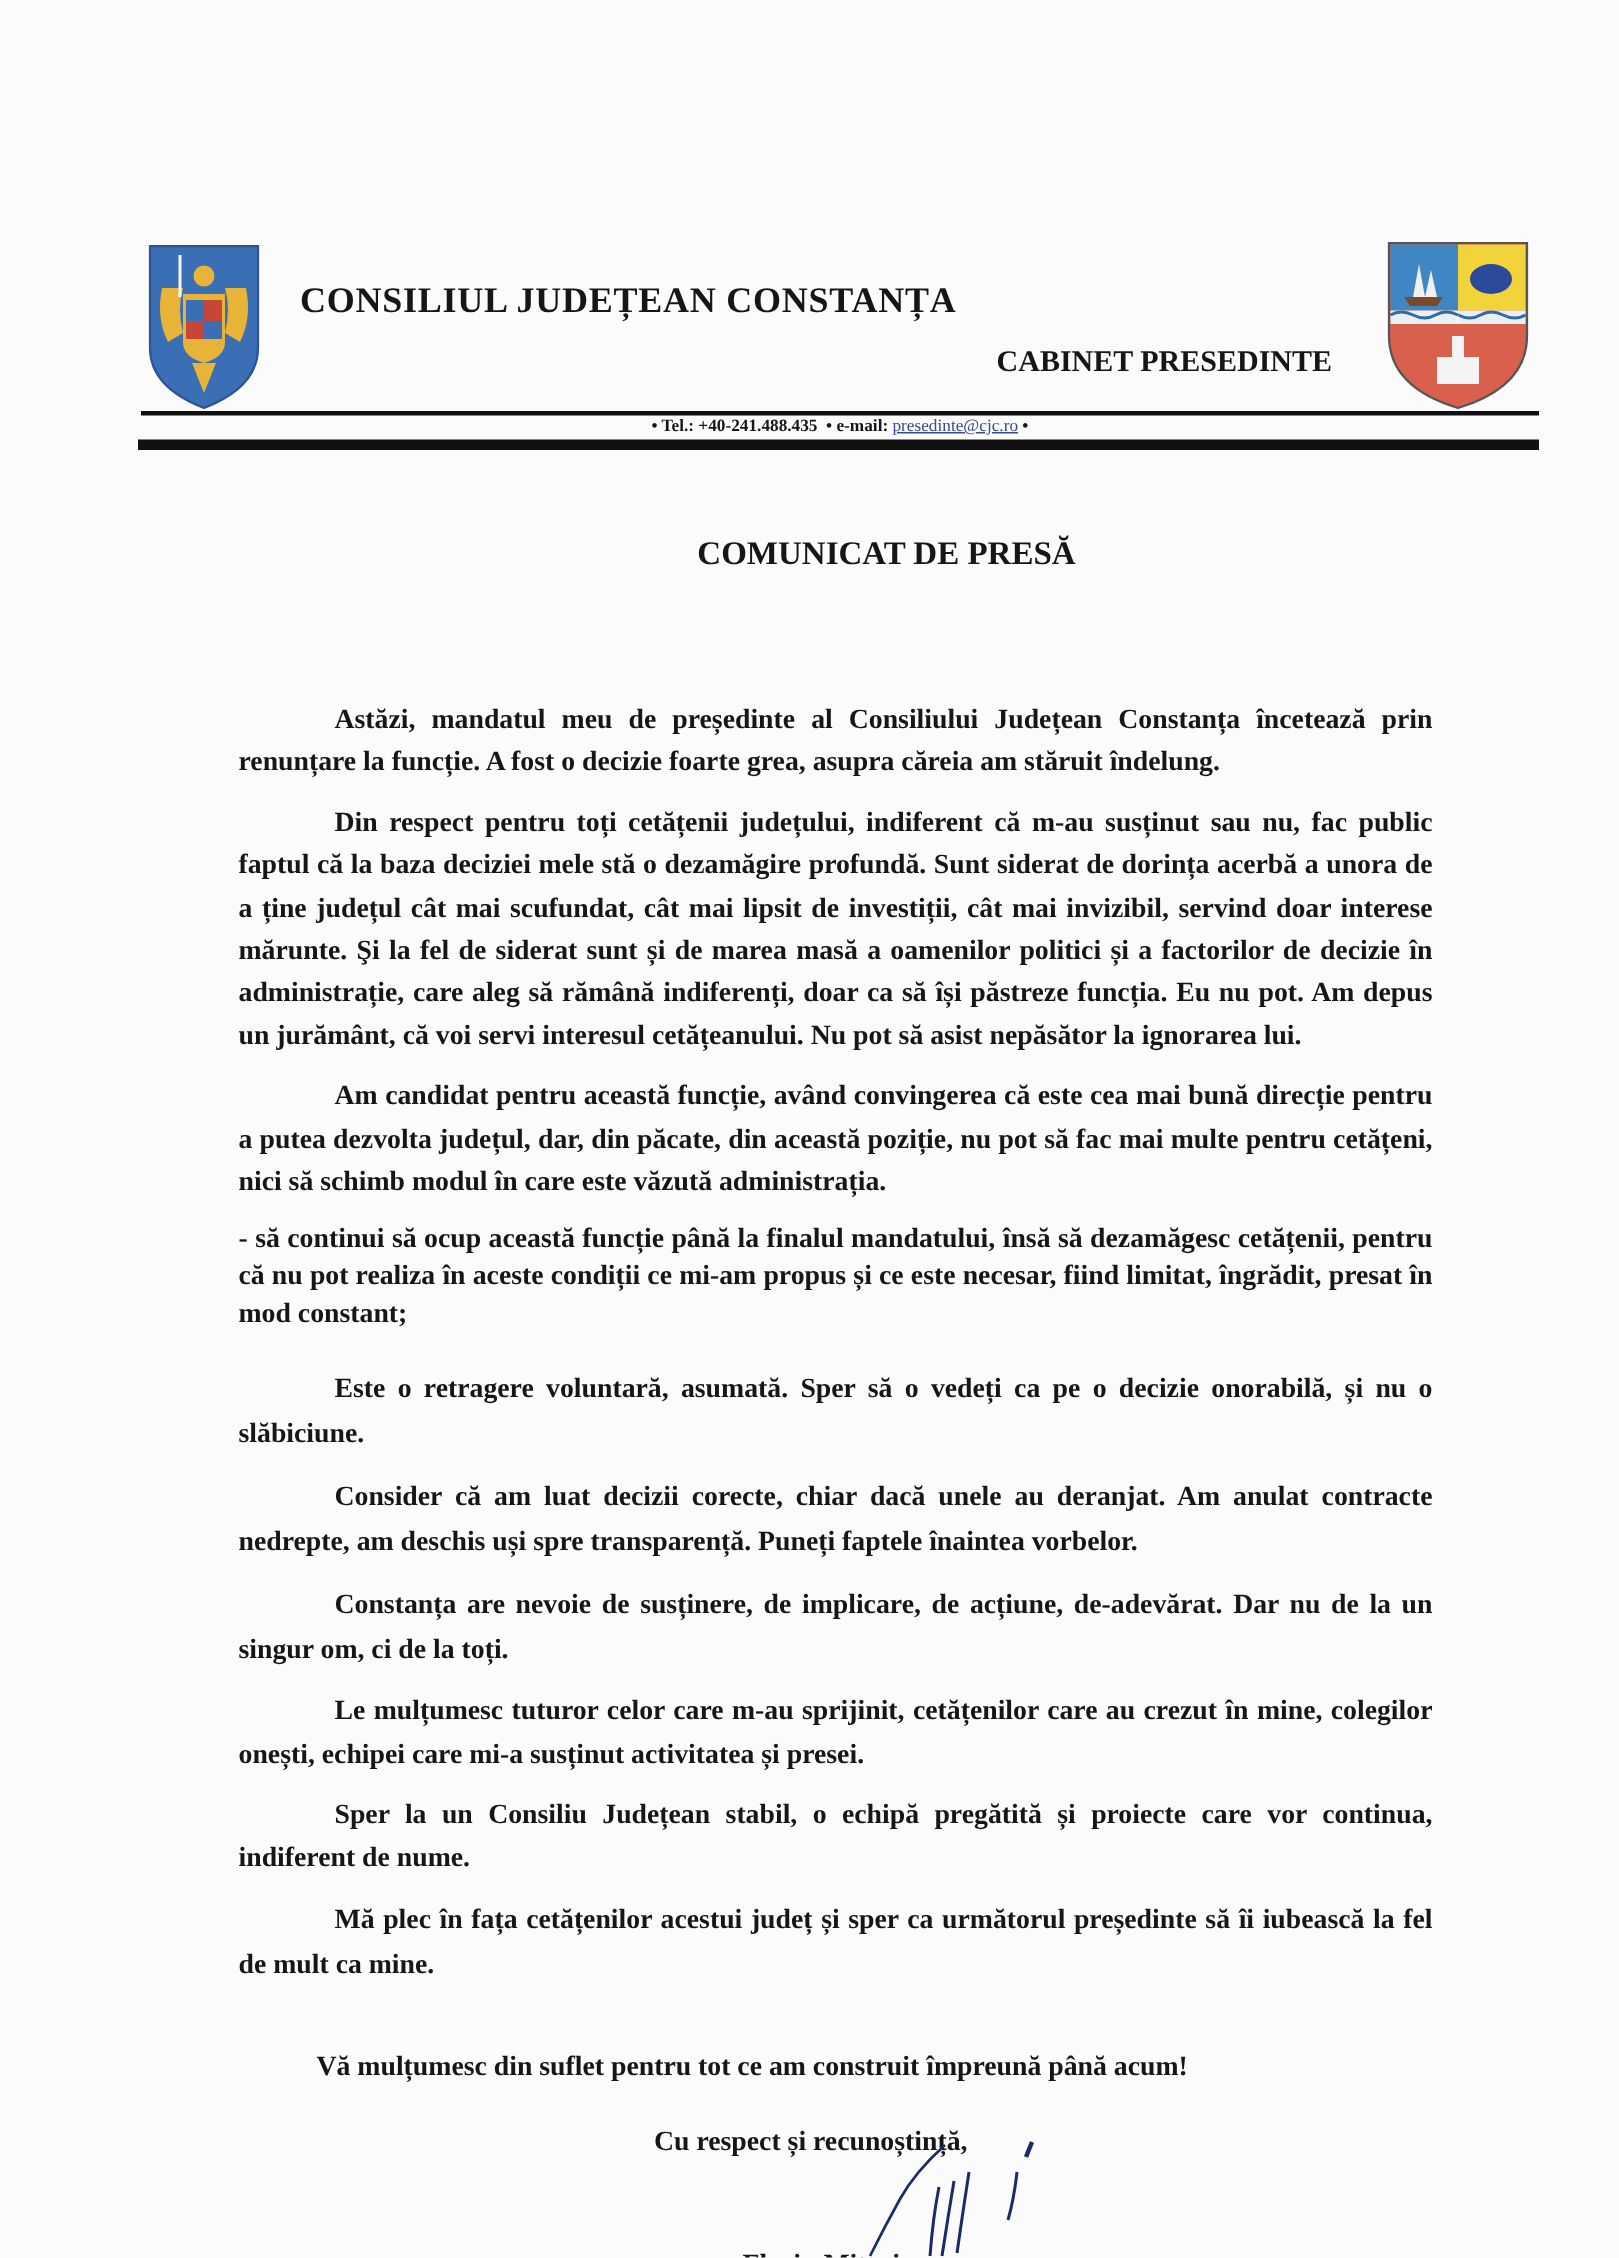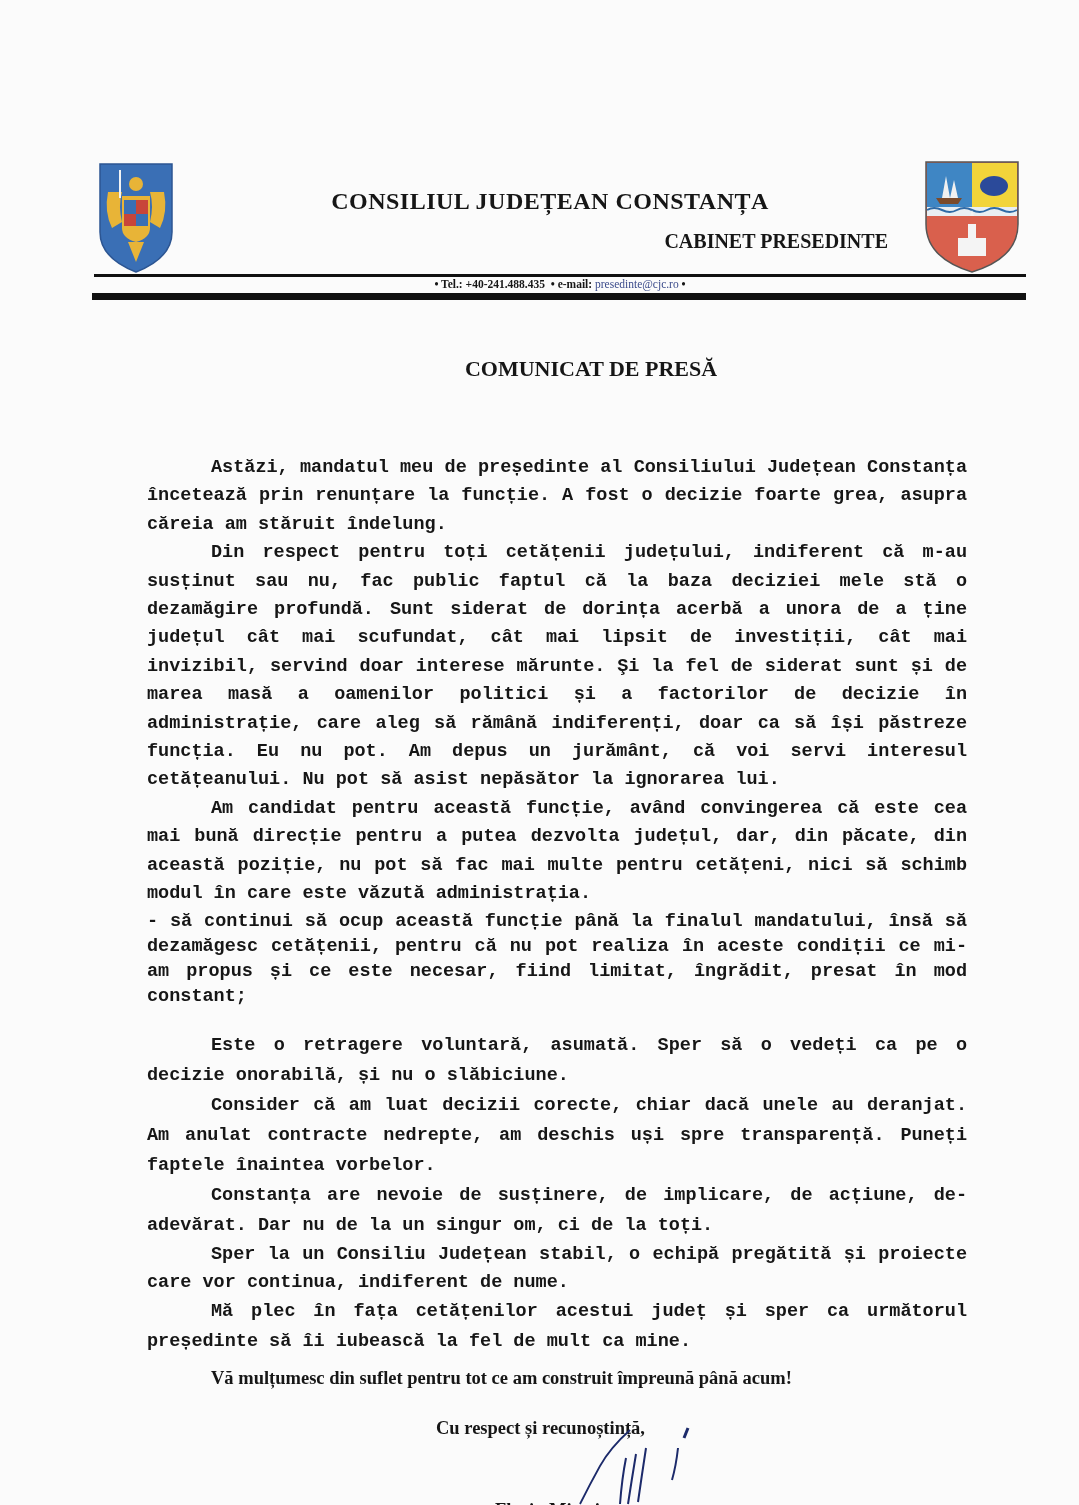--- a/index.html
+++ b/index.html
@@ -6,44 +6,44 @@
   body {
     width: 1079px; height: 1505px; position: relative; overflow: hidden;
     background: #fbfbfb;
     font-family: "Liberation Serif", serif;
     color: #161616;
   }
   .crest-left { position: absolute; left: 98px; top: 162px; width: 76px; height: 112px; }
   .crest-right { position: absolute; left: 922px; top: 158px; width: 100px; height: 116px; }
   .org-title {
     position: absolute; left: 200px; width: 700px; top: 188px;
-    text-align: center; font-weight: bold; font-size: 24px; letter-spacing: 0.5px;
+    text-align: left; font-weight: bold; font-size: 24px; letter-spacing: 0.5px;
     font-family: "Liberation Serif", serif;
   }
   .org-subtitle {
     position: absolute; left: 188px; width: 700px; top: 230px;
     text-align: right; font-weight: bold; font-size: 20px;
   }
   .rule-thin { position: absolute; left: 94px; width: 932px; top: 274px; height: 3px; background: #111; }
   .contact {
     position: absolute; left: 94px; width: 932px; top: 277px; height: 14px;
     text-align: center; font-size: 11.5px; font-weight: bold; line-height: 14px;
   }
-  .contact .email { color: #3a4a8a; font-weight: normal; }
+  .contact .email { color: #3a4a8a; text-decoration: underline; font-weight: normal; }
   .rule-thick { position: absolute; left: 92px; width: 934px; top: 293px; height: 7px; background: #111; }
   .doc-title {
     position: absolute; left: 0; width: 1182px; top: 356px;
     text-align: center; font-weight: bold; font-size: 22px;
   }
   .body-text {
     position: absolute; left: 147px; width: 820px; top: 454px;
     font-weight: bold; font-size: 18.5px; line-height: 28.4px;
     text-align: justify;
   }
-  .body-text p { margin: 0; text-indent: 64px; font-family: Liberation Mono, monospace; }
+  .body-text p { margin: 12px; text-indent: 64px; }
   .body-text p.noindent { text-indent: 0; }
   .body-text p.gap { margin-top: 20px; }
   .body-text p.wide { line-height: 30px; }
   .closing {
     position: absolute; left: 147px; width: 820px; top: 1368px;
     font-weight: bold; font-size: 18.5px; text-indent: 64px;
   }
   .regards {
     position: absolute; left: 436px; top: 1418px;
     font-weight: bold; font-size: 18.5px; text-align: right;
@@ -103,20 +103,21 @@
 <div class="doc-title">COMUNICAT DE PRESĂ</div>
 
 <div class="body-text">
   <p>Astăzi, mandatul meu de președinte al Consiliului Județean Constanța încetează prin renunțare la funcție. A fost o decizie foarte grea, asupra căreia am stăruit îndelung.</p>
   <p>Din respect pentru toți cetățenii județului, indiferent că m-au susținut sau nu, fac public faptul că la baza deciziei mele stă o dezamăgire profundă. Sunt siderat de dorința acerbă a unora de a ține județul cât mai scufundat, cât mai lipsit de investiții, cât mai invizibil, servind doar interese mărunte. Şi la fel de siderat sunt și de marea masă a oamenilor politici și a factorilor de decizie în administrație, care aleg să rămână indiferenți, doar ca să își păstreze funcția. Eu nu pot. Am depus un jurământ, că voi servi interesul cetățeanului. Nu pot să asist nepăsător la ignorarea lui.</p>
   <p>Am candidat pentru această funcție, având convingerea că este cea mai bună direcție pentru a putea dezvolta județul, dar, din păcate, din această poziție, nu pot să fac mai multe pentru cetățeni, nici să schimb modul în care este văzută administrația.</p>
   <p class="noindent" style="line-height:25px">- să continui să ocup această funcție până la finalul mandatului, însă să dezamăgesc cetățenii, pentru că nu pot realiza în aceste condiții ce mi-am propus și ce este necesar, fiind limitat, îngrădit, presat în mod constant;</p>
   <p class="gap wide" style="margin-top:22px">Este o retragere voluntară, asumată. Sper să o vedeți ca pe o decizie onorabilă, și nu o slăbiciune.</p>
   <p class="wide">Consider că am luat decizii corecte, chiar dacă unele au deranjat. Am anulat contracte nedrepte, am deschis uși spre transparență. Puneți faptele înaintea vorbelor.</p>
   <p class="wide">Constanța are nevoie de susținere, de implicare, de acțiune, de-adevărat. Dar nu de la un singur om, ci de la toți.</p>
+  <p>Le mulțumesc tuturor celor care m-au sprijinit, cetățenilor care au crezut în mine, colegilor onești, echipei care mi-a susținut activitatea și presei.</p>
   <p>Sper la un Consiliu Județean stabil, o echipă pregătită și proiecte care vor continua, indiferent de nume.</p>
   <p class="wide">Mă plec în fața cetățenilor acestui județ și sper ca următorul președinte să îi iubească la fel de mult ca mine.</p>
 </div>
 
 <div class="closing">Vă mulțumesc din suflet pentru tot ce am construit împreună până acum!</div>
 <div class="regards">Cu respect și recunoștință,</div>
 <div class="signer">Florin Mitroi</div>
 
 <svg class="signature" viewBox="0 0 140 88">
   <path d="M70,12 Q50,30 40,48 Q30,66 20,86" fill="none" stroke="#1c2a6a" stroke-width="1.8"></path>

